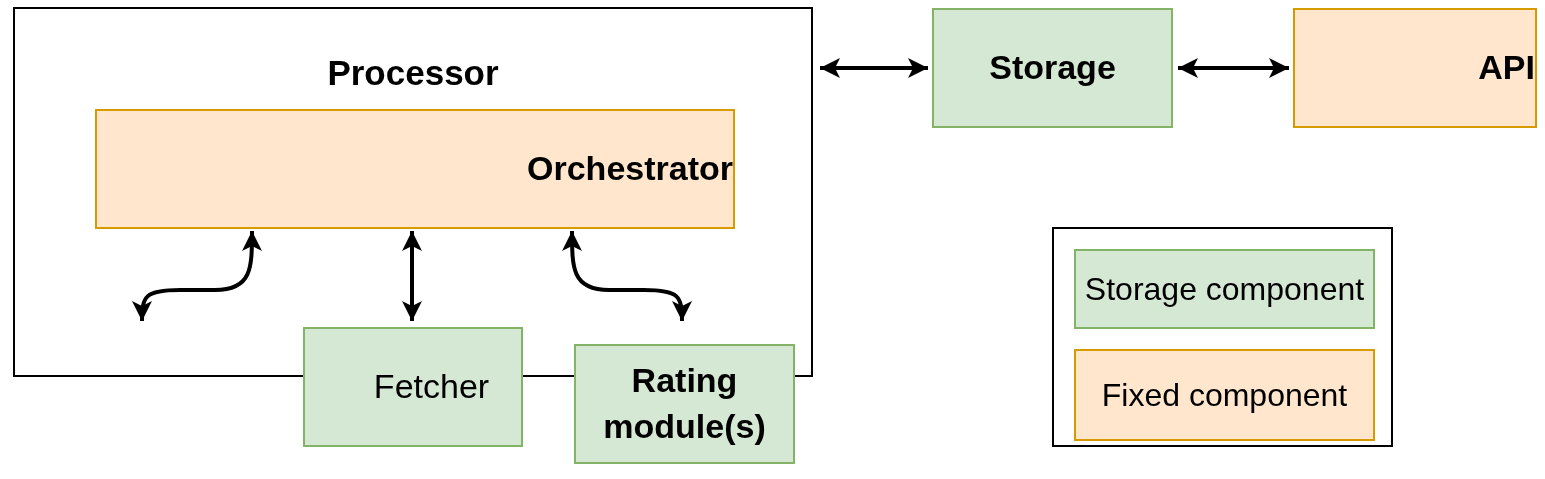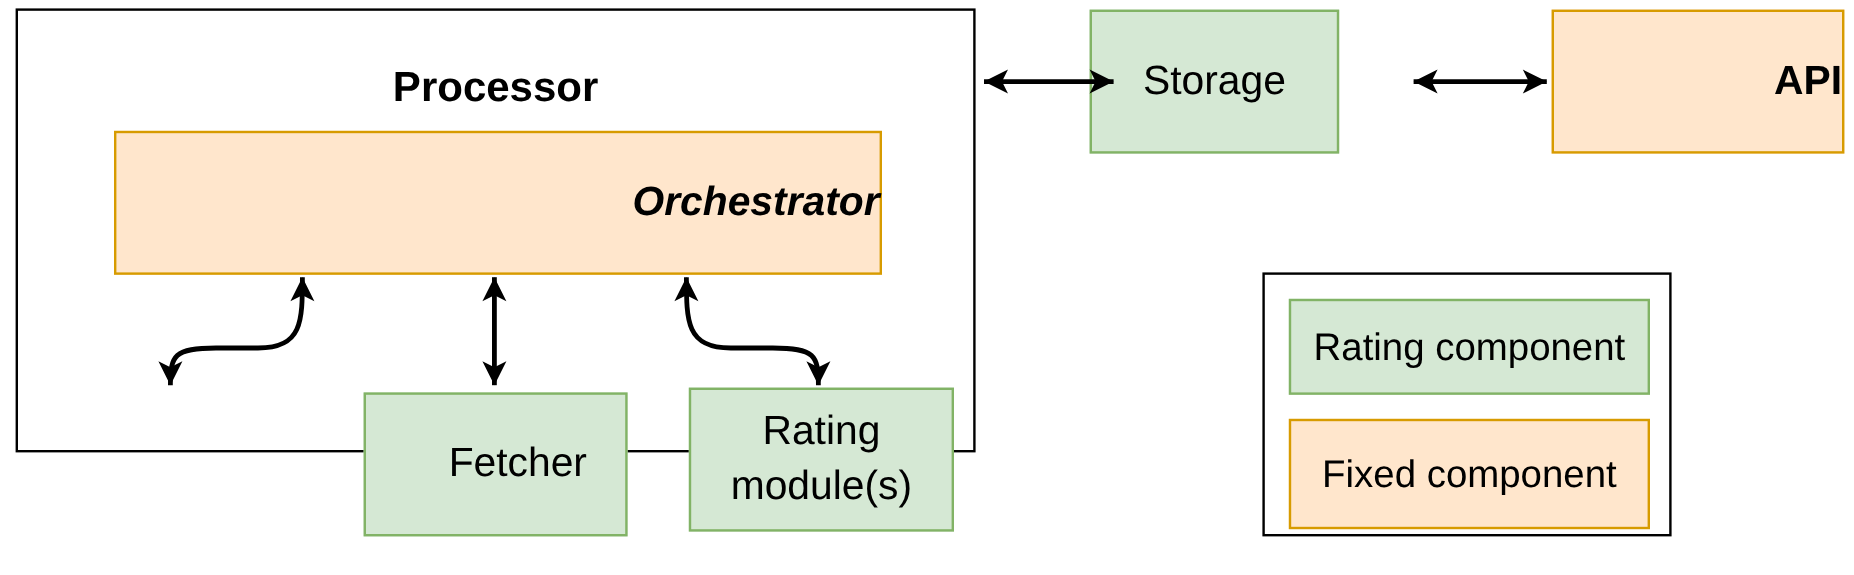--- a/index.html
+++ b/index.html
@@ -69,46 +69,46 @@
     marker-start: url(#ah);
     marker-end: url(#ah);
   }
 </style>
 </head>
 <body>
 
 <div class="container-box" style="left:13px; top:7px; width:800px; height:370px;">
   <div id="processor-title">Processor</div>
 
-  <div class="node fixed bold" style="left:80px; top:100px; width:640px; height:120px;font-style:italic;">
+  <div class="node fixed bold" style="left:80px; top:100px; width:640px; height:120px;">
     <span class="node-label">Orchestrator</span>
   </div>
 
 
   <div class="node modular" style="left:288px; top:318px; width:220px; height:120px;padding-left:37px;">
     <span class="node-label">Fetcher</span>
   </div>
 
-  <div class="node modular" style="left:559px; top:314px; width:221px; height:120px;">
+  <div class="node modular" style="left:559px; top:335px; width:221px; height:120px;font-weight:bold;">
     <span class="node-label">Rating
 module(s)</span>
   </div>
 </div>
 
-<div class="node modular" style="left:908px; top:8px; width:208px; height:120px;">
+<div class="node modular" style="left:932px; top:8px; width:241px; height:120px;font-weight:bold;">
   <span class="node-label">Storage</span>
 </div>
 
 <div class="node fixed bold" style="left:1293px; top:8px; width:244px; height:120px;">
   <span class="node-label">API</span>
 </div>
 
 <div class="container-box" style="left:1052px; top:227px; width:341px; height:220px;">
   <div class="legend-item modular" style="left:20px; top:20px; width:301px; height:80px;">
-    <span>Rating component</span>
+    <span>Storage component</span>
   </div>
   <div class="legend-item fixed" style="left:20px; top:120px; width:301px; height:92px;">
     <span>Fixed component</span>
   </div>
 </div>
 
 <svg id="arrows" width="1545" height="479" viewBox="0 0 1545 479" xmlns="http://www.w3.org/2000/svg">
   <defs>
     <marker id="ah" markerUnits="userSpaceOnUse" markerWidth="26" markerHeight="26" refX="21" refY="11" orient="auto-start-reverse">
       <path d="M1,1 L21,11 L1,21 L6,11 Z" style="fill: var(--arrow, #000000);"></path>

